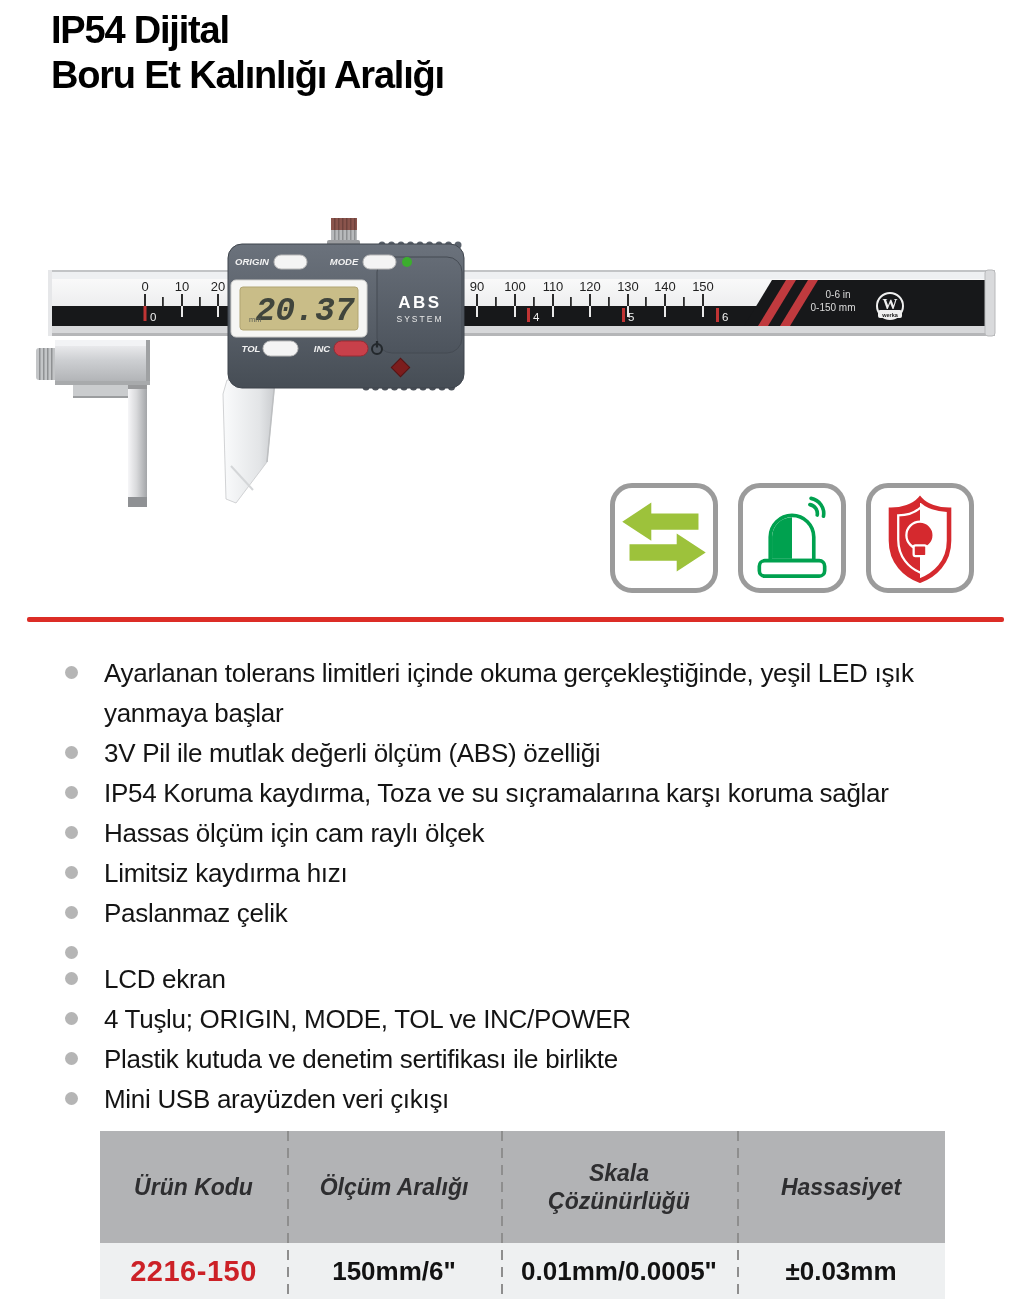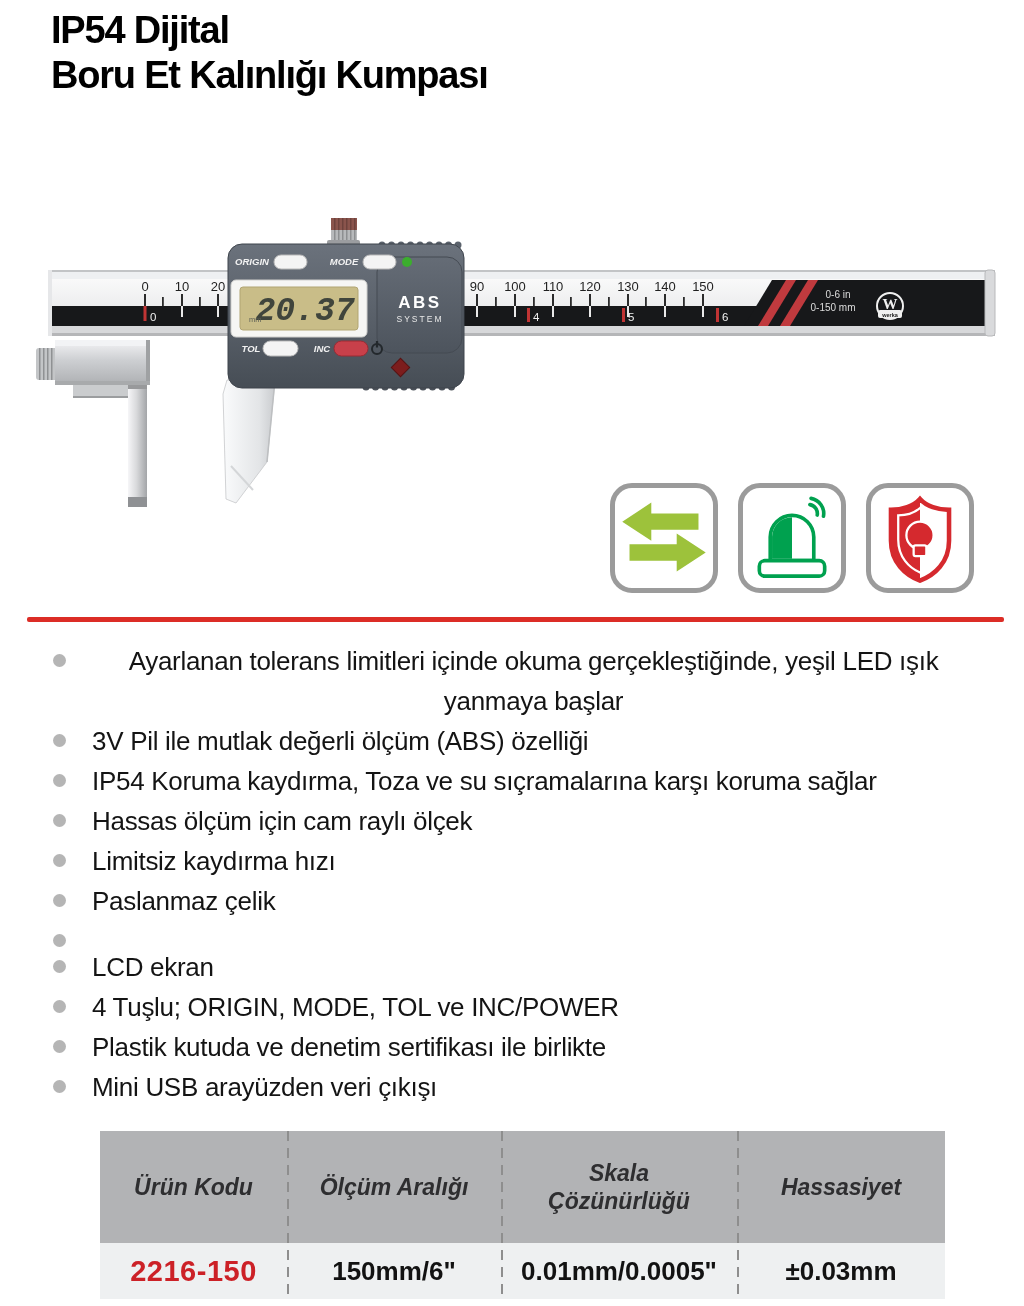--- a/index.html
+++ b/index.html
@@ -13,41 +13,41 @@
   
   .caliper-svg{position:absolute;left:0;top:170px;}
   
   .badge{position:absolute;top:483px;width:108px;height:110px;box-sizing:border-box;
     border:5px solid #9b9b9b;border-radius:22px;background:#fff;}
   .badge svg{width:100%;height:100%;display:block;}
   .b1{left:610px;} .b2{left:738px;} .b3{left:866px;}
   
   .redline{position:absolute;left:27px;top:617px;width:977px;height:5px;background:#dc2d26;border-radius:2px;}
   
-  .features{position:absolute;left:40px;top:641px;width:935px;list-style:none;margin:0;padding:0;text-align:center;}
+  .features{position:absolute;left:40px;top:641px;width:935px;list-style:none;margin:12px;padding:0;}
   .features li{display:flex;align-items:flex-start;font-size:26px;line-height:40px;color:#141414;letter-spacing:-0.3px;}
   .features .dot{flex:0 0 13px;width:13px;height:13px;border-radius:50%;background:#b5b5b5;margin:13px 26px 0 13px;}
   
   .spec{position:absolute;left:100px;top:1131px;width:862px;height:168px;}
   .spec .grid{display:grid;grid-template-columns:187px 214px 236px 208px;grid-template-rows:112px 56px;width:100%;height:100%;}
   .spec .cell{display:flex;align-items:center;justify-content:center;text-align:center;}
   .spec .hcell{background:#b2b3b5;color:#2e2e30;font-style:italic;font-weight:bold;font-size:23px;line-height:28px;}
   .spec .hcell.c2{padding:0 42px;}
   .spec .dcell{background:#eef0f1;color:#121212;font-weight:bold;font-size:26px;}
   .spec .dcell.code{color:#cc2127;font-size:29px;letter-spacing:0.5px;text-align:right;}
   .sep{position:absolute;top:0;width:2px;height:168px;
     background:repeating-linear-gradient(180deg,#8e8e8e 0 10px,transparent 10px 17px);}
   .sep.s1{left:187px;} .sep.s2{left:401px;} .sep.s3{left:637px;}
 </style>
 </head>
 <body>
 
 <div class="title">
   <div class="line">IP54 Dijital</div>
-  <div class="line">Boru Et Kalınlığı Kumpası</div>
+  <div class="line">Boru Et Kalınlığı Aralığı</div>
 </div>
 
 <svg class="caliper-svg" width="1024" height="430" viewBox="0 0 1024 430">
   <defs>
     <linearGradient id="beamG" x1="0" y1="0" x2="0" y2="1">
       <stop offset="0" stop-color="#fdfdfd"></stop>
         <stop offset="1" stop-color="#e0e1e3"></stop>
     </linearGradient>
     <linearGradient id="blockG" x1="0" y1="0" x2="0" y2="1">
       <stop offset="0" stop-color="#f4f4f6"></stop>

